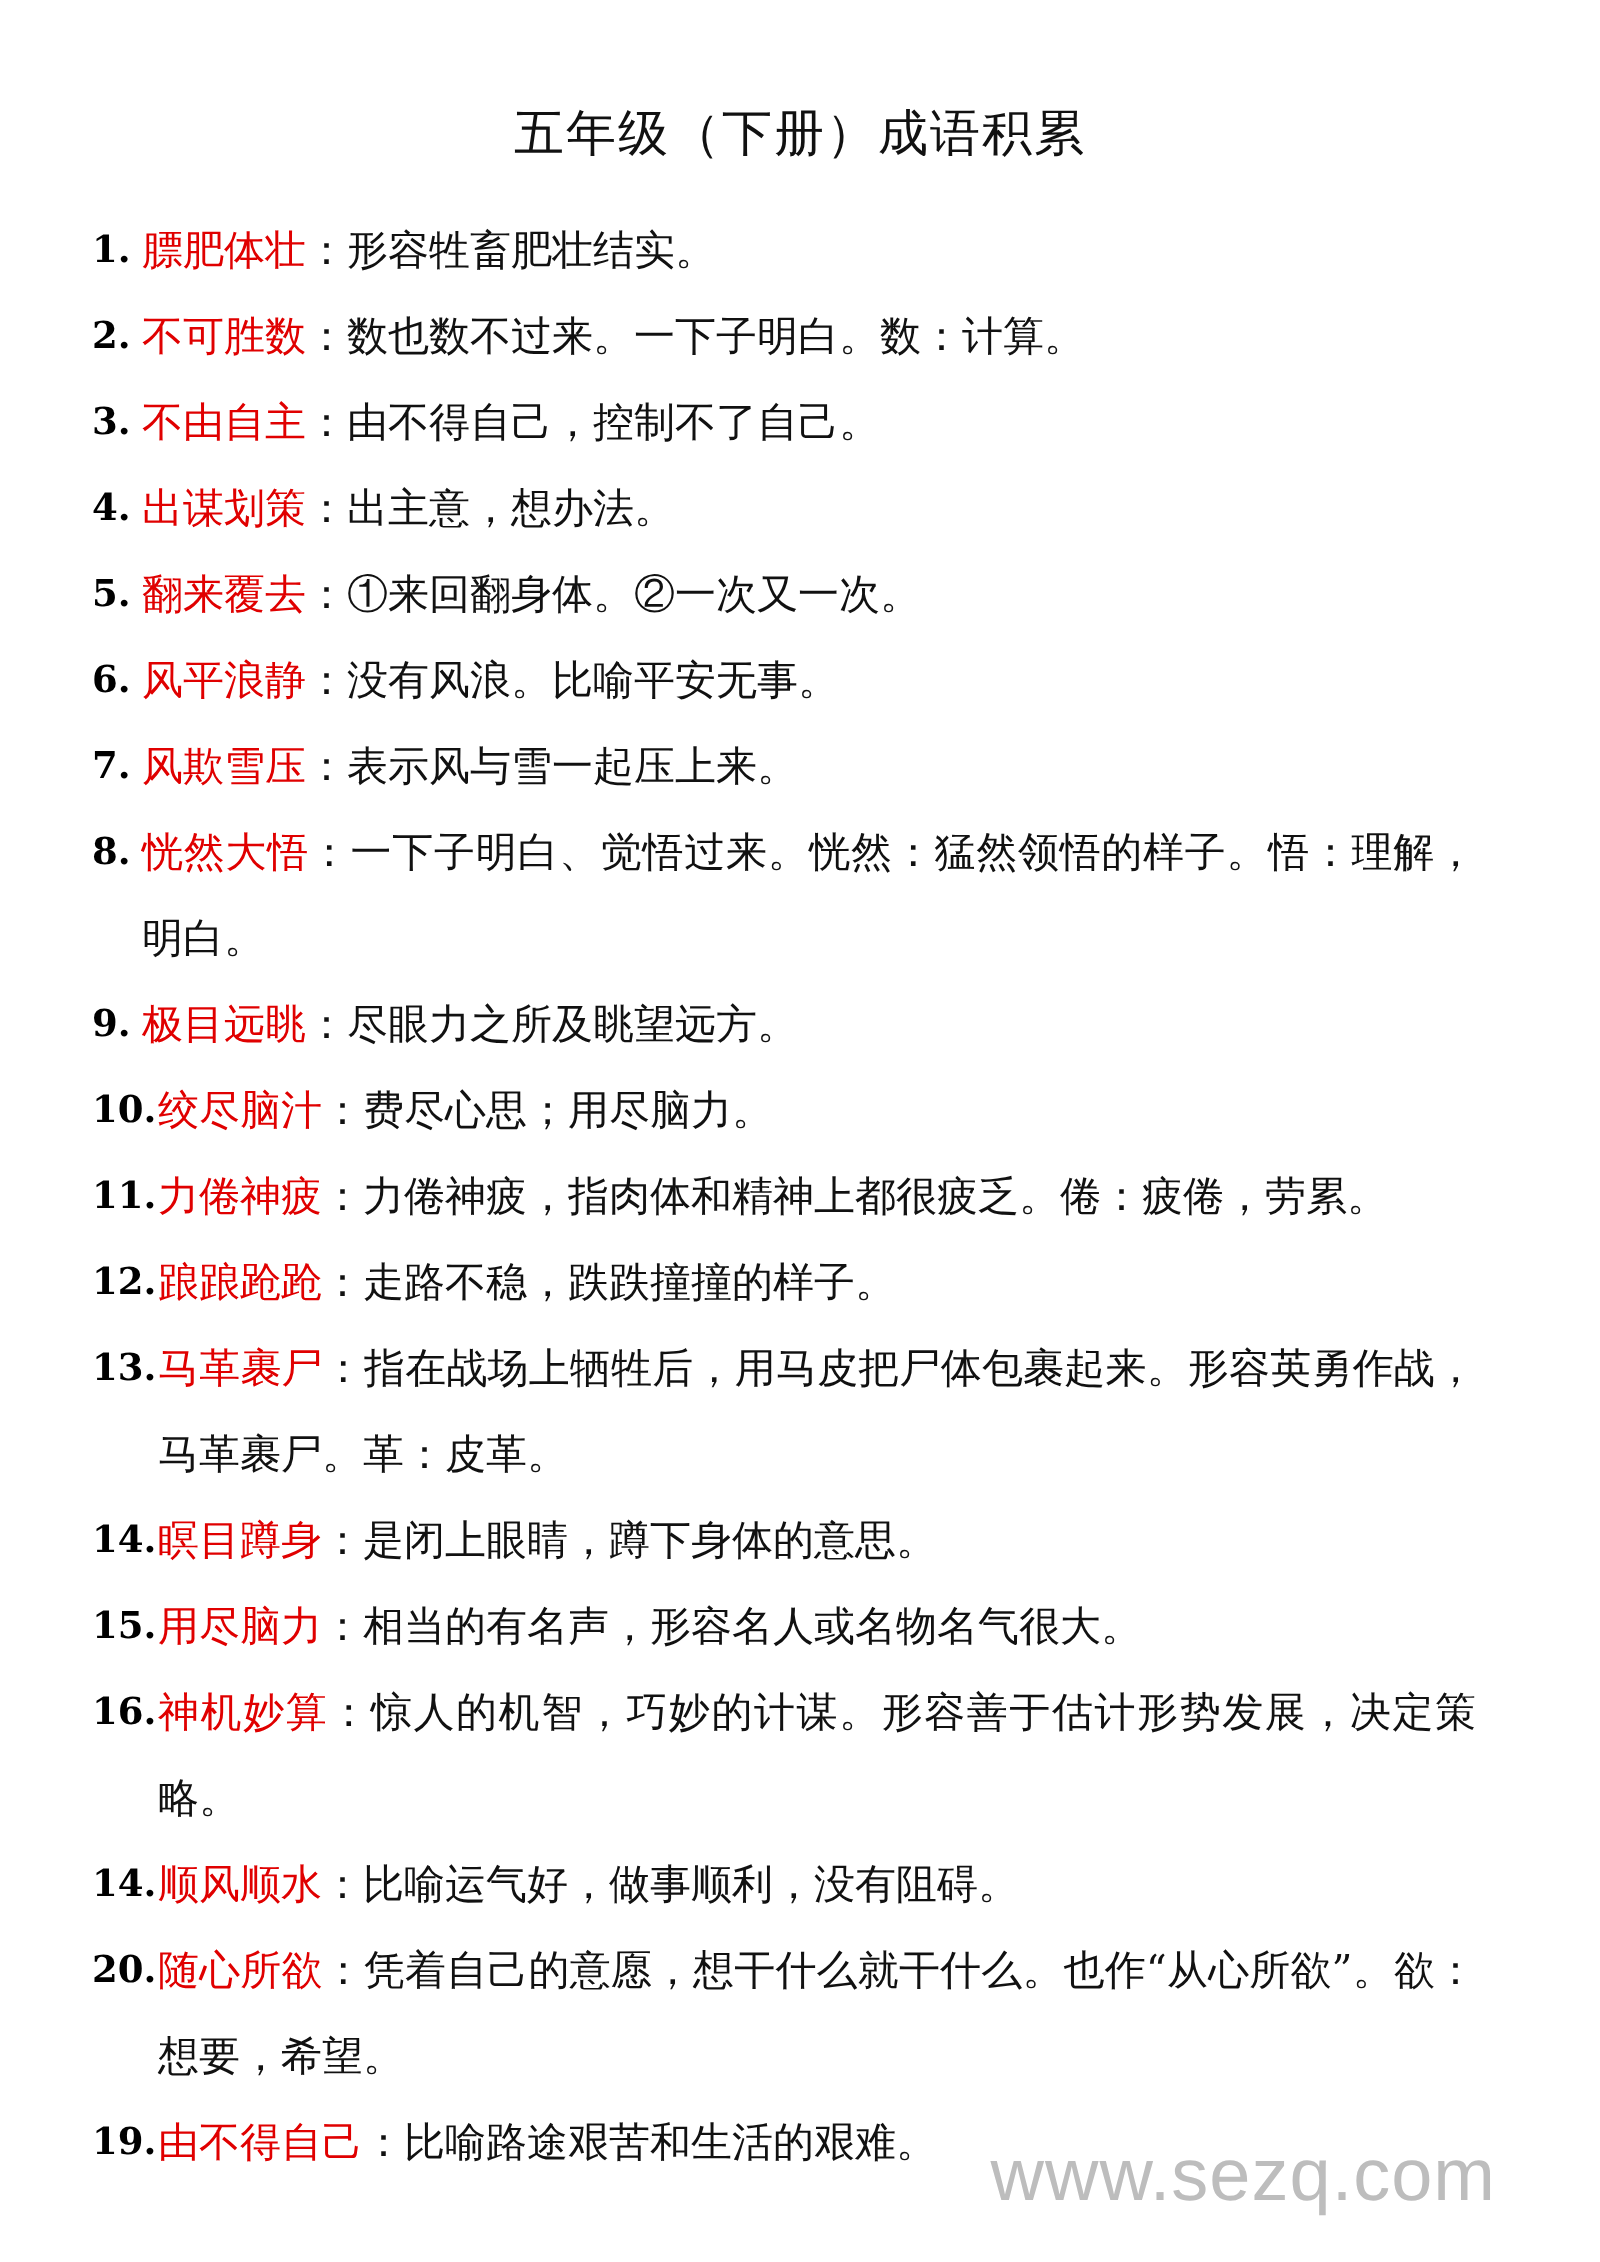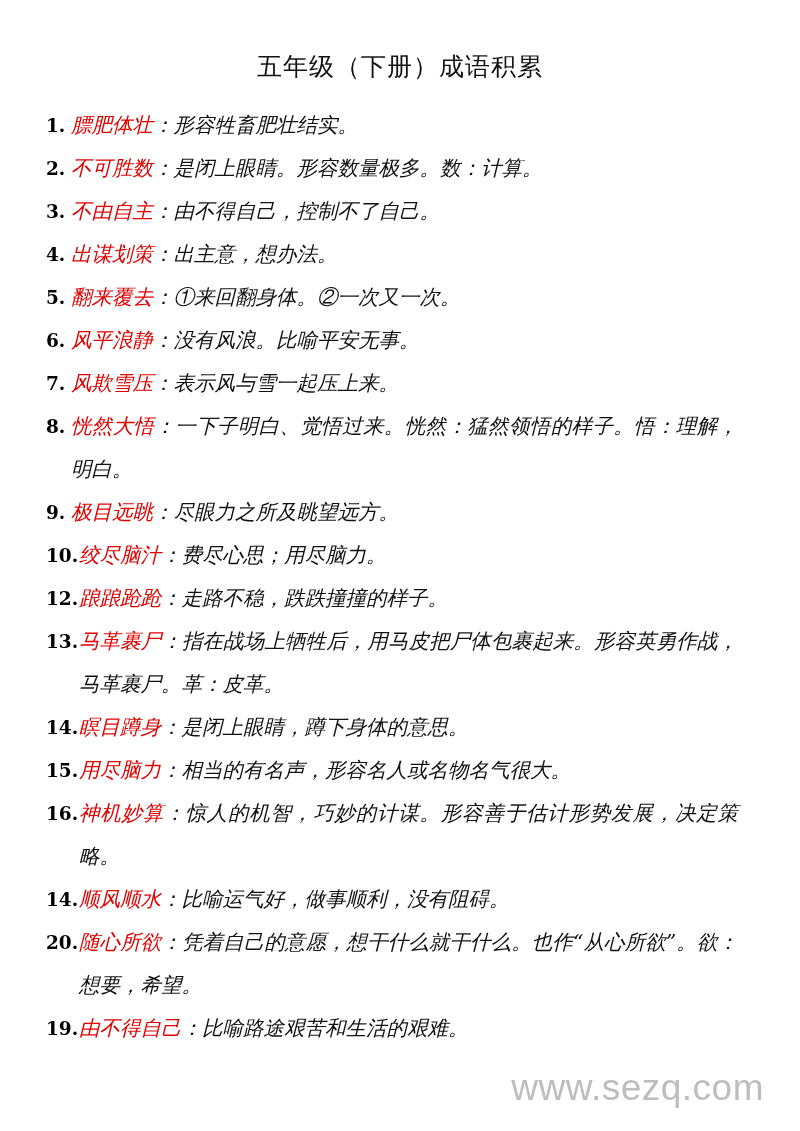--- a/index.html
+++ b/index.html
@@ -56,34 +56,33 @@
     top: 0;
     font-weight: bold;
     font-size: 18.5px;
     font-family: "DejaVu Serif", "Liberation Serif", serif;
     color: #000000;
     letter-spacing: 0;
   }
   .entry-body {
     display: block;
     text-indent: 0;
-    font-style: italic;
   }
   .entry.narrow-num .entry-body { padding-left: 25px; }
   .entry.wide-num  .entry-body { padding-left: 33px; }
   .idiom {
     color: #e00000;
     font-weight: 400;
   }
   .colon, .definition {
     color: #111111;
   }
   .watermark {
     position: absolute;
-    right: 36px;
+    right: 52px;
     bottom: 22px;
     font-family: "Liberation Sans", "DejaVu Sans", sans-serif;
     font-size: 37px;
     color: #bdbdbd;
     letter-spacing: 0.5px;
     user-select: none;
     white-space: nowrap;
   }
 </style>
 </head>
@@ -93,21 +92,21 @@
 
   <h1 class="page-title">五年级（下册）成语积累</h1>
 
   <ol class="entry-list" id="entry-list">
       <li class="entry narrow-num">
         <span class="entry-num">1.</span>
         <span class="entry-body"><span class="idiom">膘肥体壮</span><span class="colon">：</span><span class="definition">形容牲畜肥壮结实。</span></span>
       </li>
       <li class="entry narrow-num">
         <span class="entry-num">2.</span>
-        <span class="entry-body"><span class="idiom">不可胜数</span><span class="colon">：</span><span class="definition">是闭上眼睛。形容数量极多。数：计算。</span></span>
+        <span class="entry-body"><span class="idiom">不可胜数</span><span class="colon">：</span><span class="definition">数也数不过来。一下子明白。数：计算。</span></span>
       </li>
       <li class="entry narrow-num">
         <span class="entry-num">3.</span>
         <span class="entry-body"><span class="idiom">不由自主</span><span class="colon">：</span><span class="definition">由不得自己，控制不了自己。</span></span>
       </li>
       <li class="entry narrow-num">
         <span class="entry-num">4.</span>
         <span class="entry-body"><span class="idiom">出谋划策</span><span class="colon">：</span><span class="definition">出主意，想办法。</span></span>
       </li>
       <li class="entry narrow-num">
@@ -126,20 +125,24 @@
         <span class="entry-num">8.</span>
         <span class="entry-body"><span class="idiom">恍然大悟</span><span class="colon">：</span><span class="definition">一下子明白、觉悟过来。恍然：猛然领悟的样子。悟：理解，明白。</span></span>
       </li>
       <li class="entry narrow-num">
         <span class="entry-num">9.</span>
         <span class="entry-body"><span class="idiom">极目远眺</span><span class="colon">：</span><span class="definition">尽眼力之所及眺望远方。</span></span>
       </li>
       <li class="entry wide-num">
         <span class="entry-num">10.</span>
         <span class="entry-body"><span class="idiom">绞尽脑汁</span><span class="colon">：</span><span class="definition">费尽心思；用尽脑力。</span></span>
+      </li>
+      <li class="entry wide-num">
+        <span class="entry-num">11.</span>
+        <span class="entry-body"><span class="idiom">力倦神疲</span><span class="colon">：</span><span class="definition">力倦神疲，指肉体和精神上都很疲乏。倦：疲倦，劳累。</span></span>
       </li>
       <li class="entry wide-num">
         <span class="entry-num">12.</span>
         <span class="entry-body"><span class="idiom">踉踉跄跄</span><span class="colon">：</span><span class="definition">走路不稳，跌跌撞撞的样子。</span></span>
       </li>
       <li class="entry wide-num">
         <span class="entry-num">13.</span>
         <span class="entry-body"><span class="idiom">马革裹尸</span><span class="colon">：</span><span class="definition">指在战场上牺牲后，用马皮把尸体包裹起来。形容英勇作战，马革裹尸。革：皮革。</span></span>
       </li>
       <li class="entry wide-num">

